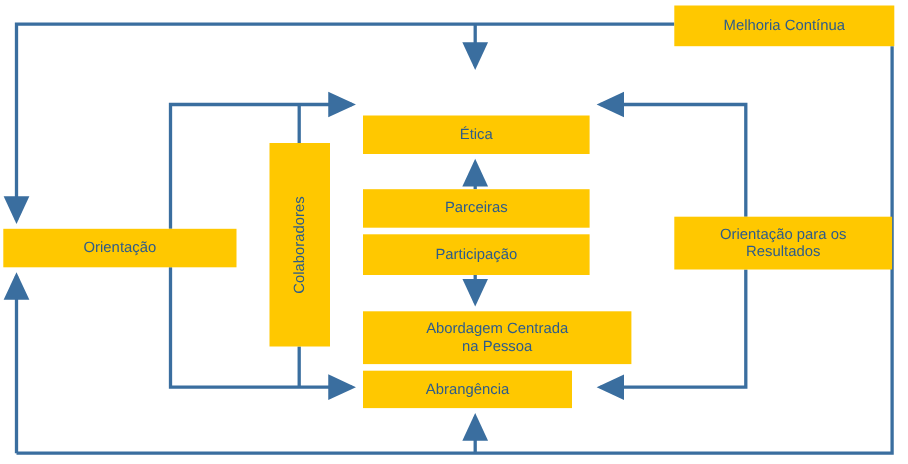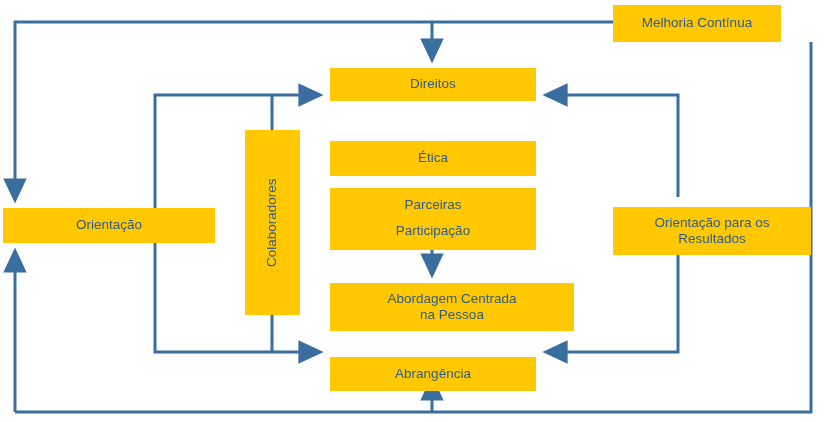--- a/index.html
+++ b/index.html
@@ -81,55 +81,52 @@
       <path d="M272,130 L272,95"></path>
 
       <path d="M272,315 L272,352"></path>
 
       <path d="M432,172 L432,148" marker-end="url(#ah)"></path>
 
       <path d="M432,250 L432,275" marker-end="url(#ah)"></path>
     </g>
   </svg>
 
-  <div class="node" style="left:613px; top:5px; width:168px; height:37px;justify-content:center;">
+  <div class="node" style="left:613px; top:5px; width:200px; height:37px;justify-content:center;">
     <span class="node-label">Melhoria Contínua</span>
   </div>
 
-  <div class="node" style="left:330px; top:68px; width:206px; height:33px;">
-    <span class="node-label">Direitos</span>
-  </div>
 
-  <div class="node" style="left:330px; top:105px; width:206px; height:35px;margin-top:36px;">
+  <div class="node" style="left:330px; top:105px; width:206px; height:35px;">
     <span class="node-label">Ética</span>
   </div>
 
   <div class="node vertical" style="left:245px; top:130px; width:55px; height:185px;">
     <span class="node-label">Colaboradores</span>
   </div>
 
-  <div class="node" style="left:330px; top:188px; width:206px; height:35px;">
+  <div class="node" style="left:330px; top:172px; width:206px; height:35px;">
     <span class="node-label">Parceiras</span>
   </div>
 
   <div class="node" style="left:330px; top:213px; width:206px; height:37px;text-align:right;">
     <span class="node-label">Participação</span>
   </div>
 
   <div class="node" style="left:3px; top:208px; width:212px; height:35px;">
     <span class="node-label">Orientação</span>
   </div>
 
-  <div class="node" style="left:613px; top:197px; width:198px; height:48px;margin-top:10px;">
+  <div class="node" style="left:613px; top:197px; width:198px; height:48px;">
     <span class="node-label">Orientação para os
 Resultados</span>
   </div>
 
   <div class="node" style="left:330px; top:283px; width:244px; height:48px;">
     <span class="node-label">Abordagem Centrada
 na Pessoa</span>
   </div>
 
-  <div class="node" style="left:330px; top:337px; width:206px; height:34px;margin-top:20px;">
+  <div class="node" style="left:330px; top:337px; width:190px; height:34px;">
     <span class="node-label">Abrangência</span>
   </div>
 
 </div>
 
 </body></html>

